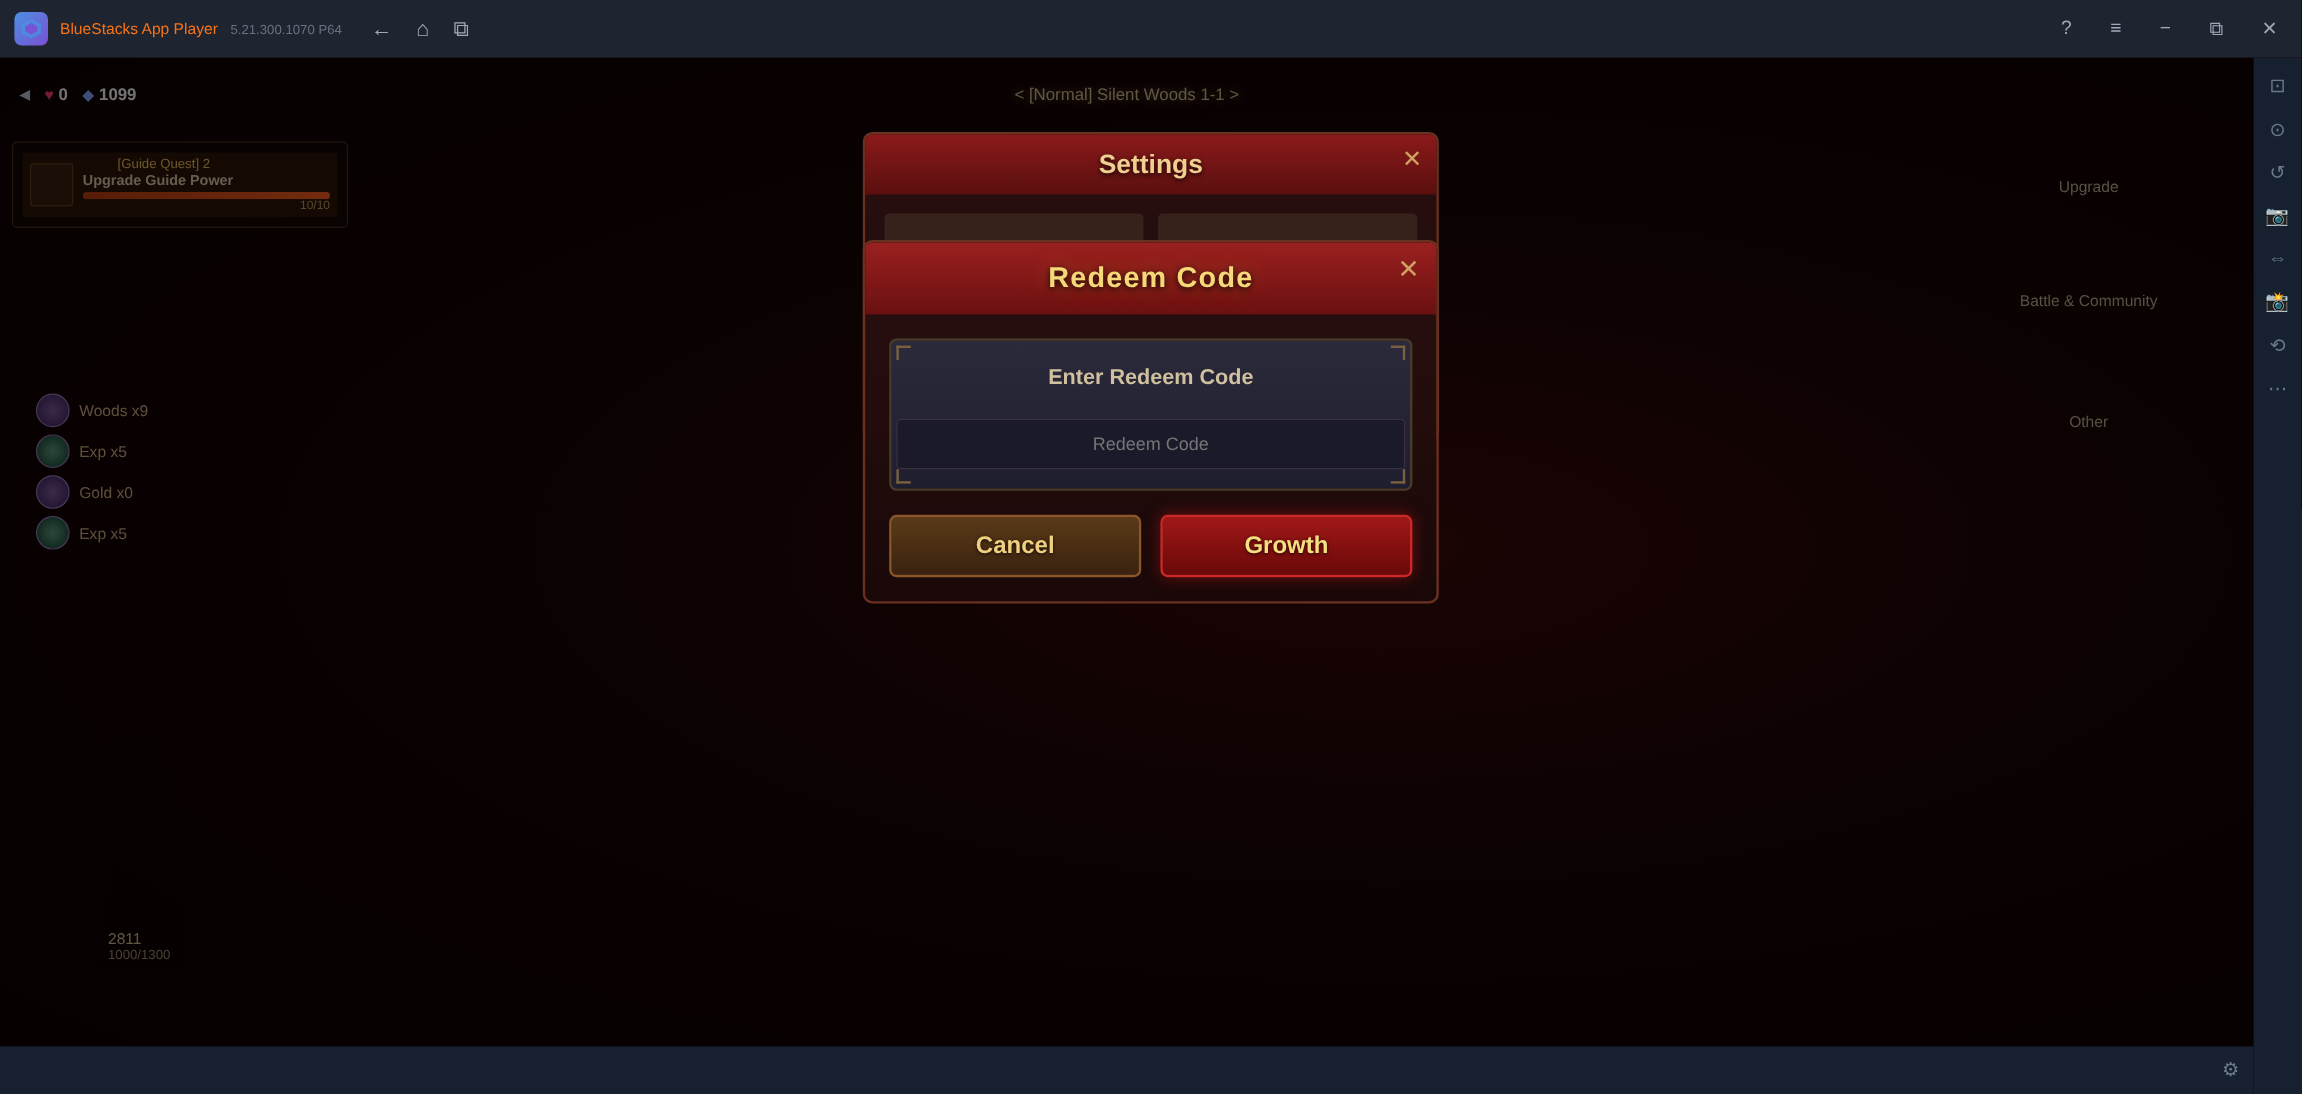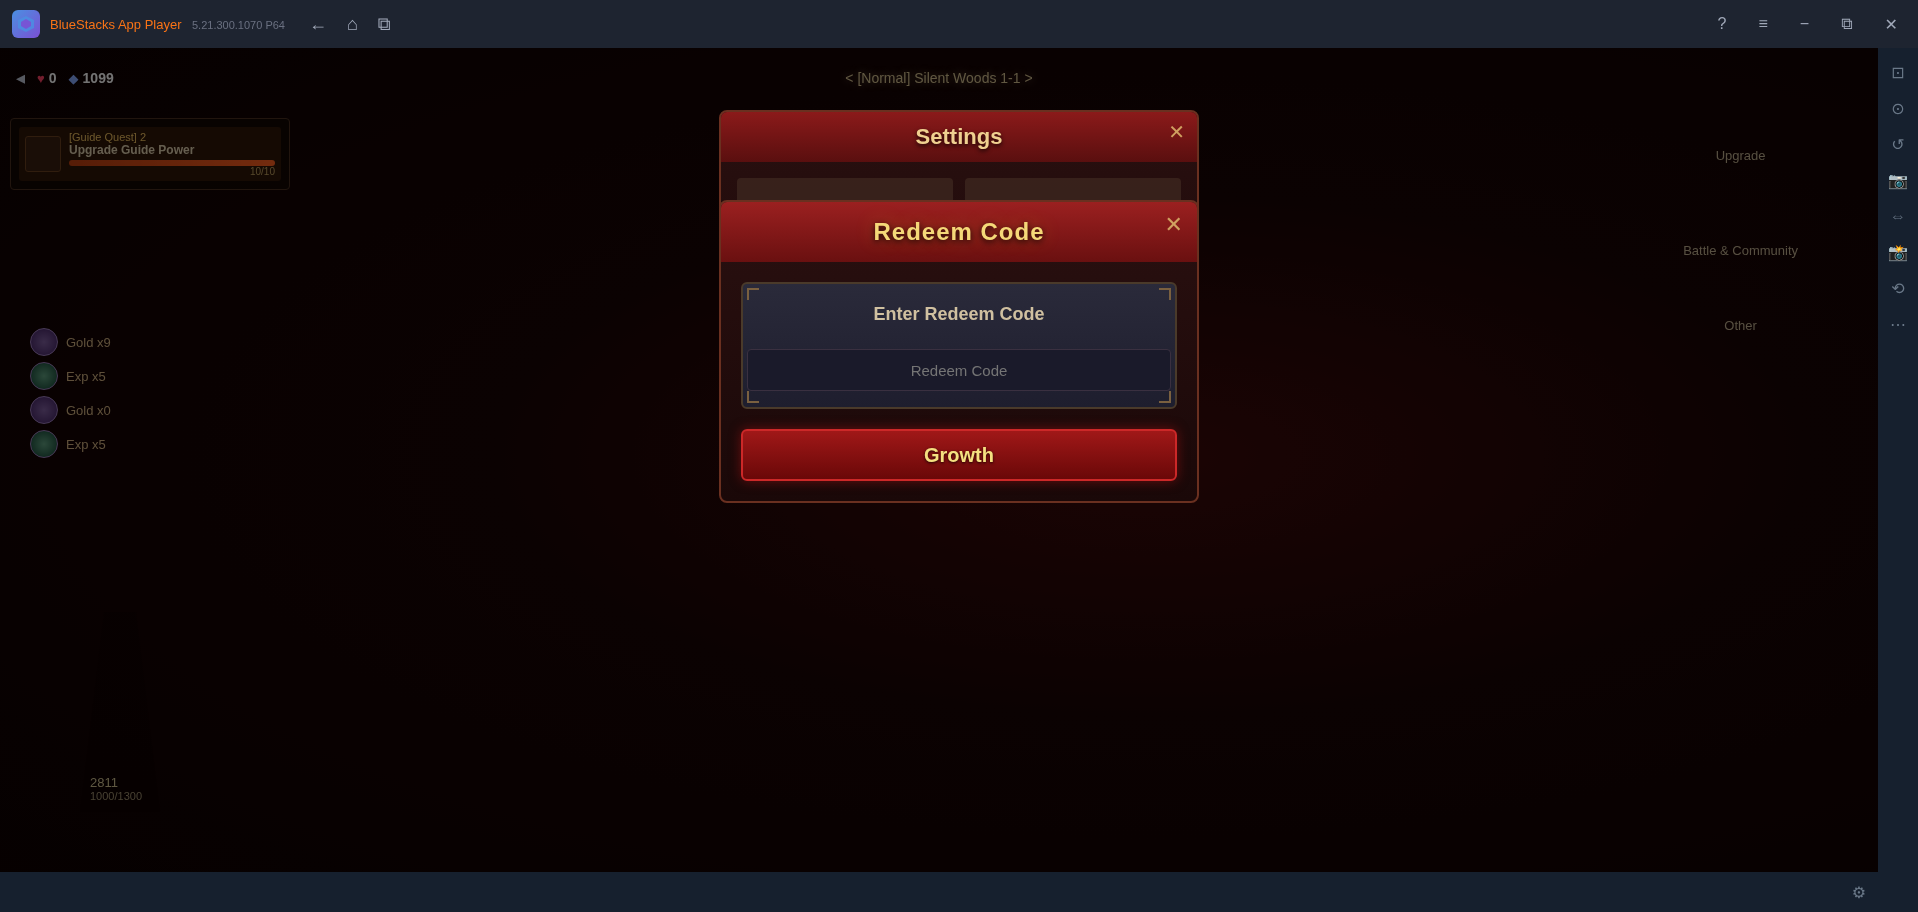--- a/index.html
+++ b/index.html
@@ -224,20 +224,21 @@
       border-radius: 3px;
     }
 
     .quest-text {
       flex: 1;
     }
 
     .quest-title {
       color: #f0c060;
       font-size: 11px;
+      margin-left: 29px;
     }
 
     .quest-name {
       color: #e0d0b0;
       font-size: 12px;
       font-weight: bold;
     }
 
     .quest-progress-bar {
       height: 6px;
@@ -544,21 +545,21 @@
           <div class="quest-progress-fill"></div>
         </div>
         <div style="color:#c0a060;font-size:10px;text-align:right;">10/10</div>
       </div>
     </div>
   </div>
 
   <div class="rewards-panel">
     <div class="reward-item">
       <div class="reward-icon"></div>
-      <span>Gold x9</span>
+      <span>Woods x9</span>
     </div>
     <div class="reward-item">
       <div class="reward-icon" style="background:radial-gradient(#60a080,#104030);"></div>
       <span>Exp x5</span>
     </div>
     <div class="reward-item">
       <div class="reward-icon"></div>
       <span>Gold x0</span>
     </div>
     <div class="reward-item">
@@ -569,21 +570,21 @@
 
   <div class="char-shadow"></div>
 
   <div style="position:absolute;bottom:70px;left:90px;color:#d0c090;font-size:13px;">
     <div>2811</div>
     <div style="font-size:11px;color:#a09070;">1000/1300</div>
   </div>
 
   <div style="position:absolute;top:100px;right:80px;z-index:10;">
     <div style="color:#c0b090;font-size:13px;margin-bottom:80px;text-align:center;">Upgrade</div>
-    <div style="color:#c0b090;font-size:13px;margin-bottom:60px;text-align:center;">Battle &amp; Community</div>
+    <div style="color:#c0b090;font-size:13px;margin-bottom:86px;text-align:center;">Battle &amp; Community</div>
     <div style="color:#c0b090;font-size:13px;margin-bottom:80px;text-align:center;">Other</div>
   </div>
 
 </div>
 
 <div class="overlay"></div>
 
 <div class="settings-dialog">
   <div class="settings-header">
     <span class="settings-title">Settings</span>
@@ -619,20 +620,21 @@
   <div class="redeem-body">
     <div class="redeem-input-area">
       <div class="corner-deco tl"></div>
       <div class="corner-deco tr"></div>
       <div class="corner-deco bl"></div>
       <div class="corner-deco br"></div>
       <span class="redeem-input-label">Enter Redeem Code</span>
       <input class="redeem-input-field" type="text" placeholder="Redeem Code" style="">
     </div>
     <div class="redeem-actions">
+      <button class="btn-cancel">Cancel</button>
       <button class="btn-confirm">Growth</button>
     </div>
   </div>
 </div>
 
 <div class="titlebar">
   <div class="titlebar-logo">
     <svg width="18" height="18" viewBox="0 0 18 18" fill="none">
       <polygon points="9,1 17,5 17,13 9,17 1,13 1,5" fill="#4a90e2" opacity="0.8"></polygon>
       <polygon points="9,4 14,7 14,11 9,14 4,11 4,7" fill="#7b4fd4" opacity="0.9"></polygon>

